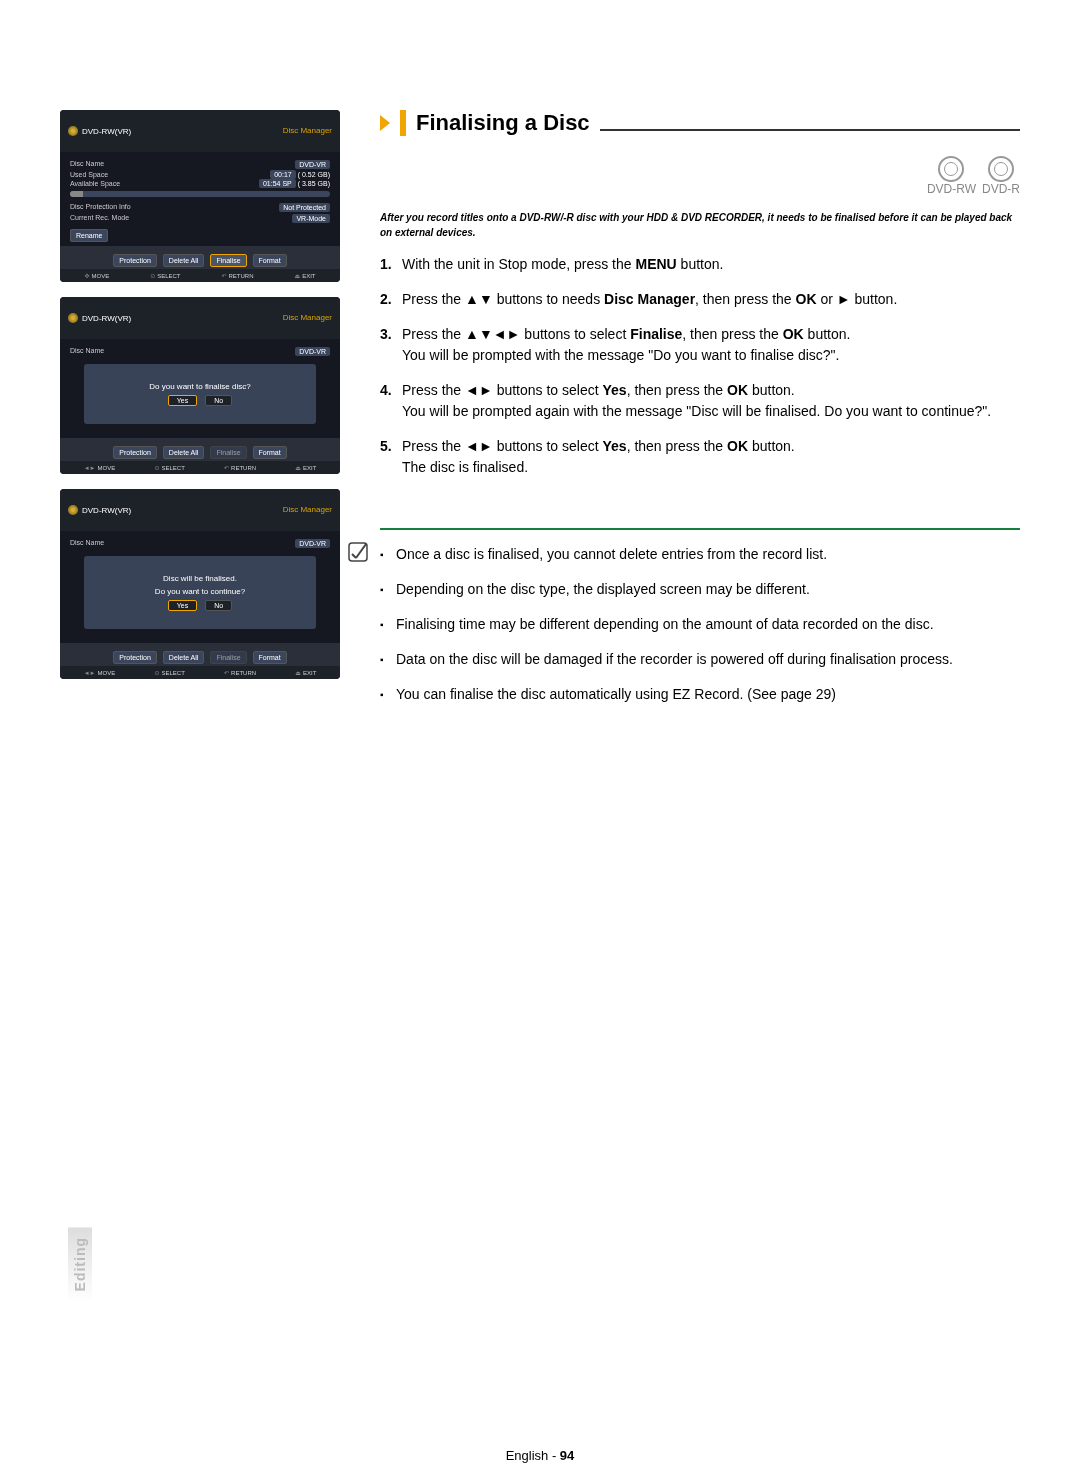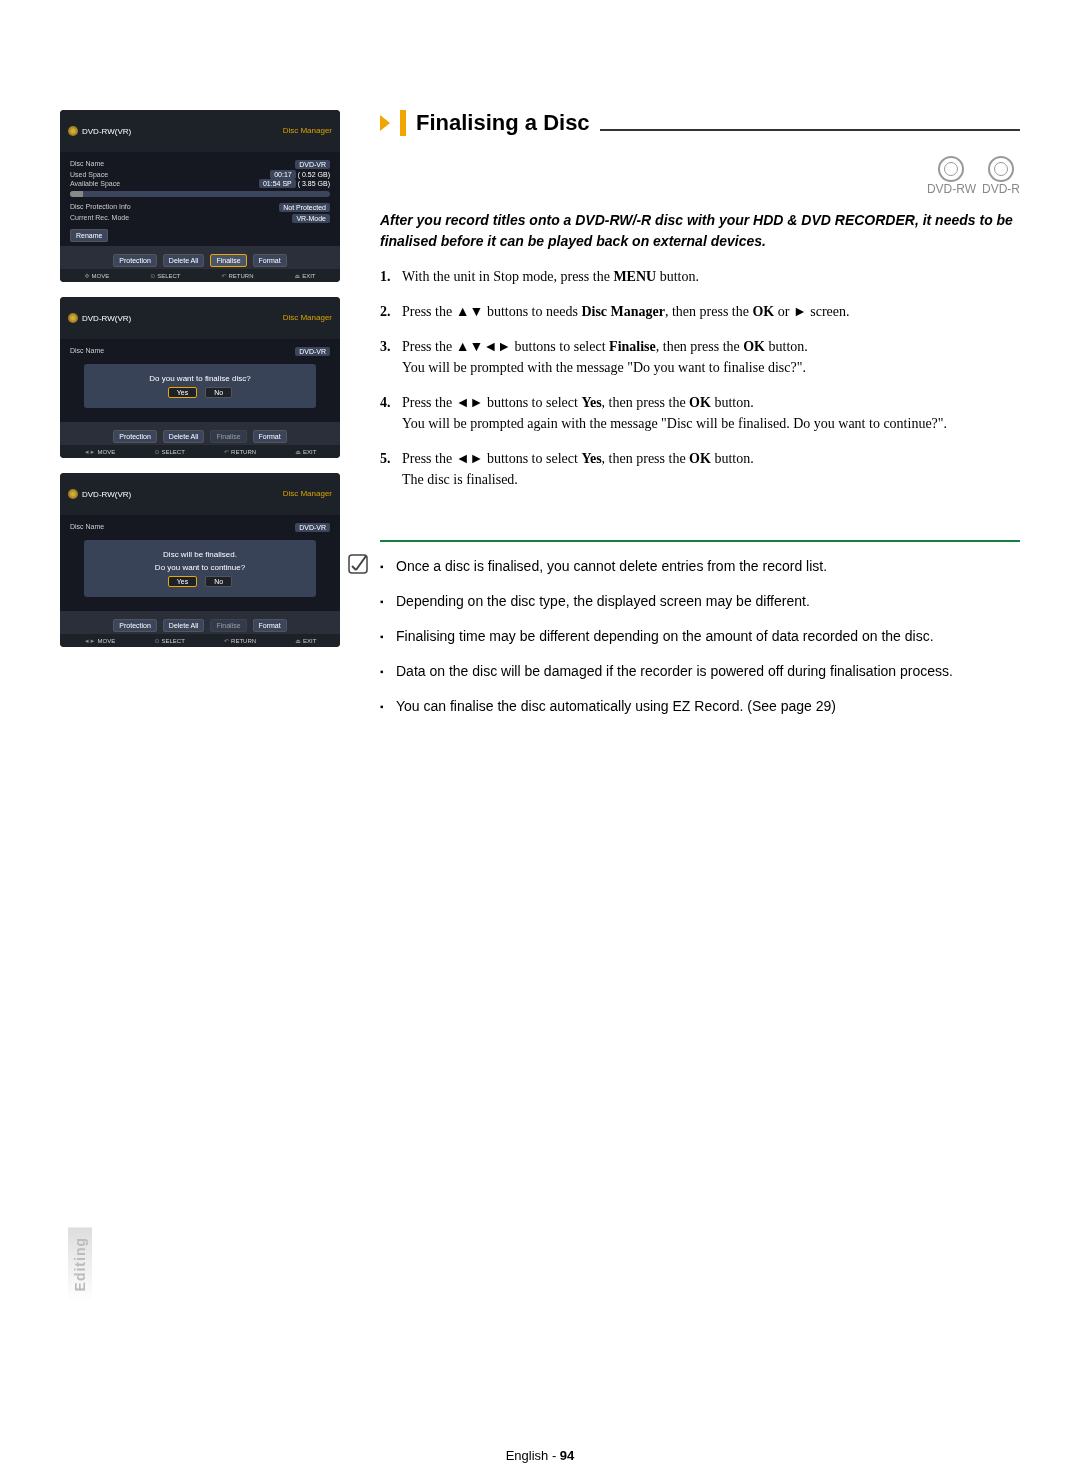--- a/index.html
+++ b/index.html
@@ -72,21 +72,21 @@
       background: #1d2128;
       padding: 3px 4px;
       font-size: 6px;
       color: #ccc;
     }
     .footer-item { display: flex; align-items: center; gap: 2px; }
     .micro-icon { font-size: 6px; color: #888; }
     .dialog {
       background: rgba(59,70,92,0.95);
       margin: 8px 14px;
-      padding: 10px;
+      padding: 18px;
       border-radius: 3px;
       text-align: center;
     }
     .dialog-text { font-size: 8px; color: #fff; margin-bottom: 4px; }
     .dialog-btns { display: flex; justify-content: center; gap: 8px; }
     .dialog-btn { background: #1d2128; color: #fff; padding: 1px 8px; font-size: 7px; border: 1px solid #555; border-radius: 2px; }
     .dialog-btn.yes { border: 1px solid #f0a500; }
     
     .section-title {
       display: flex;
@@ -114,23 +114,23 @@
       font-size: 12px;
     }
     .disc-type .circ {
       width: 26px; height: 26px; border-radius: 50%;
       border: 2px solid #999;
       display: flex; align-items: center; justify-content: center;
     }
     .disc-type .inner {
       width: 14px; height: 14px; border-radius: 50%; border: 1px solid #999;
     }
-    .intro { font-style: italic; font-weight: bold; font-size: 14px; line-height: 1.5; margin-bottom: 14px; }
+    .intro { font-style: italic; font-weight: bold; font-size: 10px; line-height: 1.5; margin-bottom: 14px; }
     .steps { list-style: none; counter-reset: step; }
-    .steps li { counter-increment: step; margin-bottom: 14px; font-size: 14px; line-height: 1.5; position: relative; padding-left: 22px; font-family: Liberation Serif, serif; }
+    .steps li { counter-increment: step; margin-bottom: 14px; font-size: 14px; line-height: 1.5; position: relative; padding-left: 22px; }
     .steps li::before { content: counter(step) "."; position: absolute; left: 0; font-weight: bold; }
     .note-box {
       border-top: 2px solid #15803d;
       margin-top: 50px;
       padding-top: 14px;
       position: relative;
     }
     .note-icon {
       position: absolute;
       left: -34px;
@@ -348,21 +348,21 @@
             <div class="inner"></div>
           </div>
         <span>DVD-R</span>
       </div>
     </div>
 
     <p class="intro">After you record titles onto a DVD-RW/-R disc with your HDD &amp; DVD RECORDER, it needs to be finalised before it can be played back on external devices.</p>
 
     <ol class="steps">
       <li><span>With the unit in Stop mode, press the </span><span class="bold">MENU</span><span> button.</span></li>
-      <li><span>Press the ▲▼ buttons to needs </span><span class="bold">Disc Manager</span><span>, then press the </span><span class="bold">OK</span><span> or ► screen.</span></li>
+      <li><span>Press the ▲▼ buttons to needs </span><span class="bold">Disc Manager</span><span>, then press the </span><span class="bold">OK</span><span> or ► button.</span></li>
       <li><span>Press the ▲▼◄► buttons to select </span><span class="bold">Finalise</span><span>, then press the </span><span class="bold">OK</span><span> button.</span><br><span>You will be prompted with the message "Do you want to finalise disc?".</span></li>
       <li><span>Press the ◄► buttons to select </span><span class="bold">Yes</span><span>, then press the </span><span class="bold">OK</span><span> button.</span><br><span>You will be prompted again with the message "Disc will be finalised. Do you want to continue?".</span></li>
       <li><span>Press the ◄► buttons to select </span><span class="bold">Yes</span><span>, then press the </span><span class="bold">OK</span><span> button.</span><br><span>The disc is finalised.</span></li>
     </ol>
 
     <div class="note-box">
       <span class="note-icon">
         <svg viewBox="0 0 24 24">
             <rect x="3" y="3" width="18" height="18" rx="3" fill="none" stroke="#444" stroke-width="1.5"></rect>
             <path d="M6 14 L10 18 M10 18 L20 4" stroke="#444" stroke-width="2" fill="none"></path>

